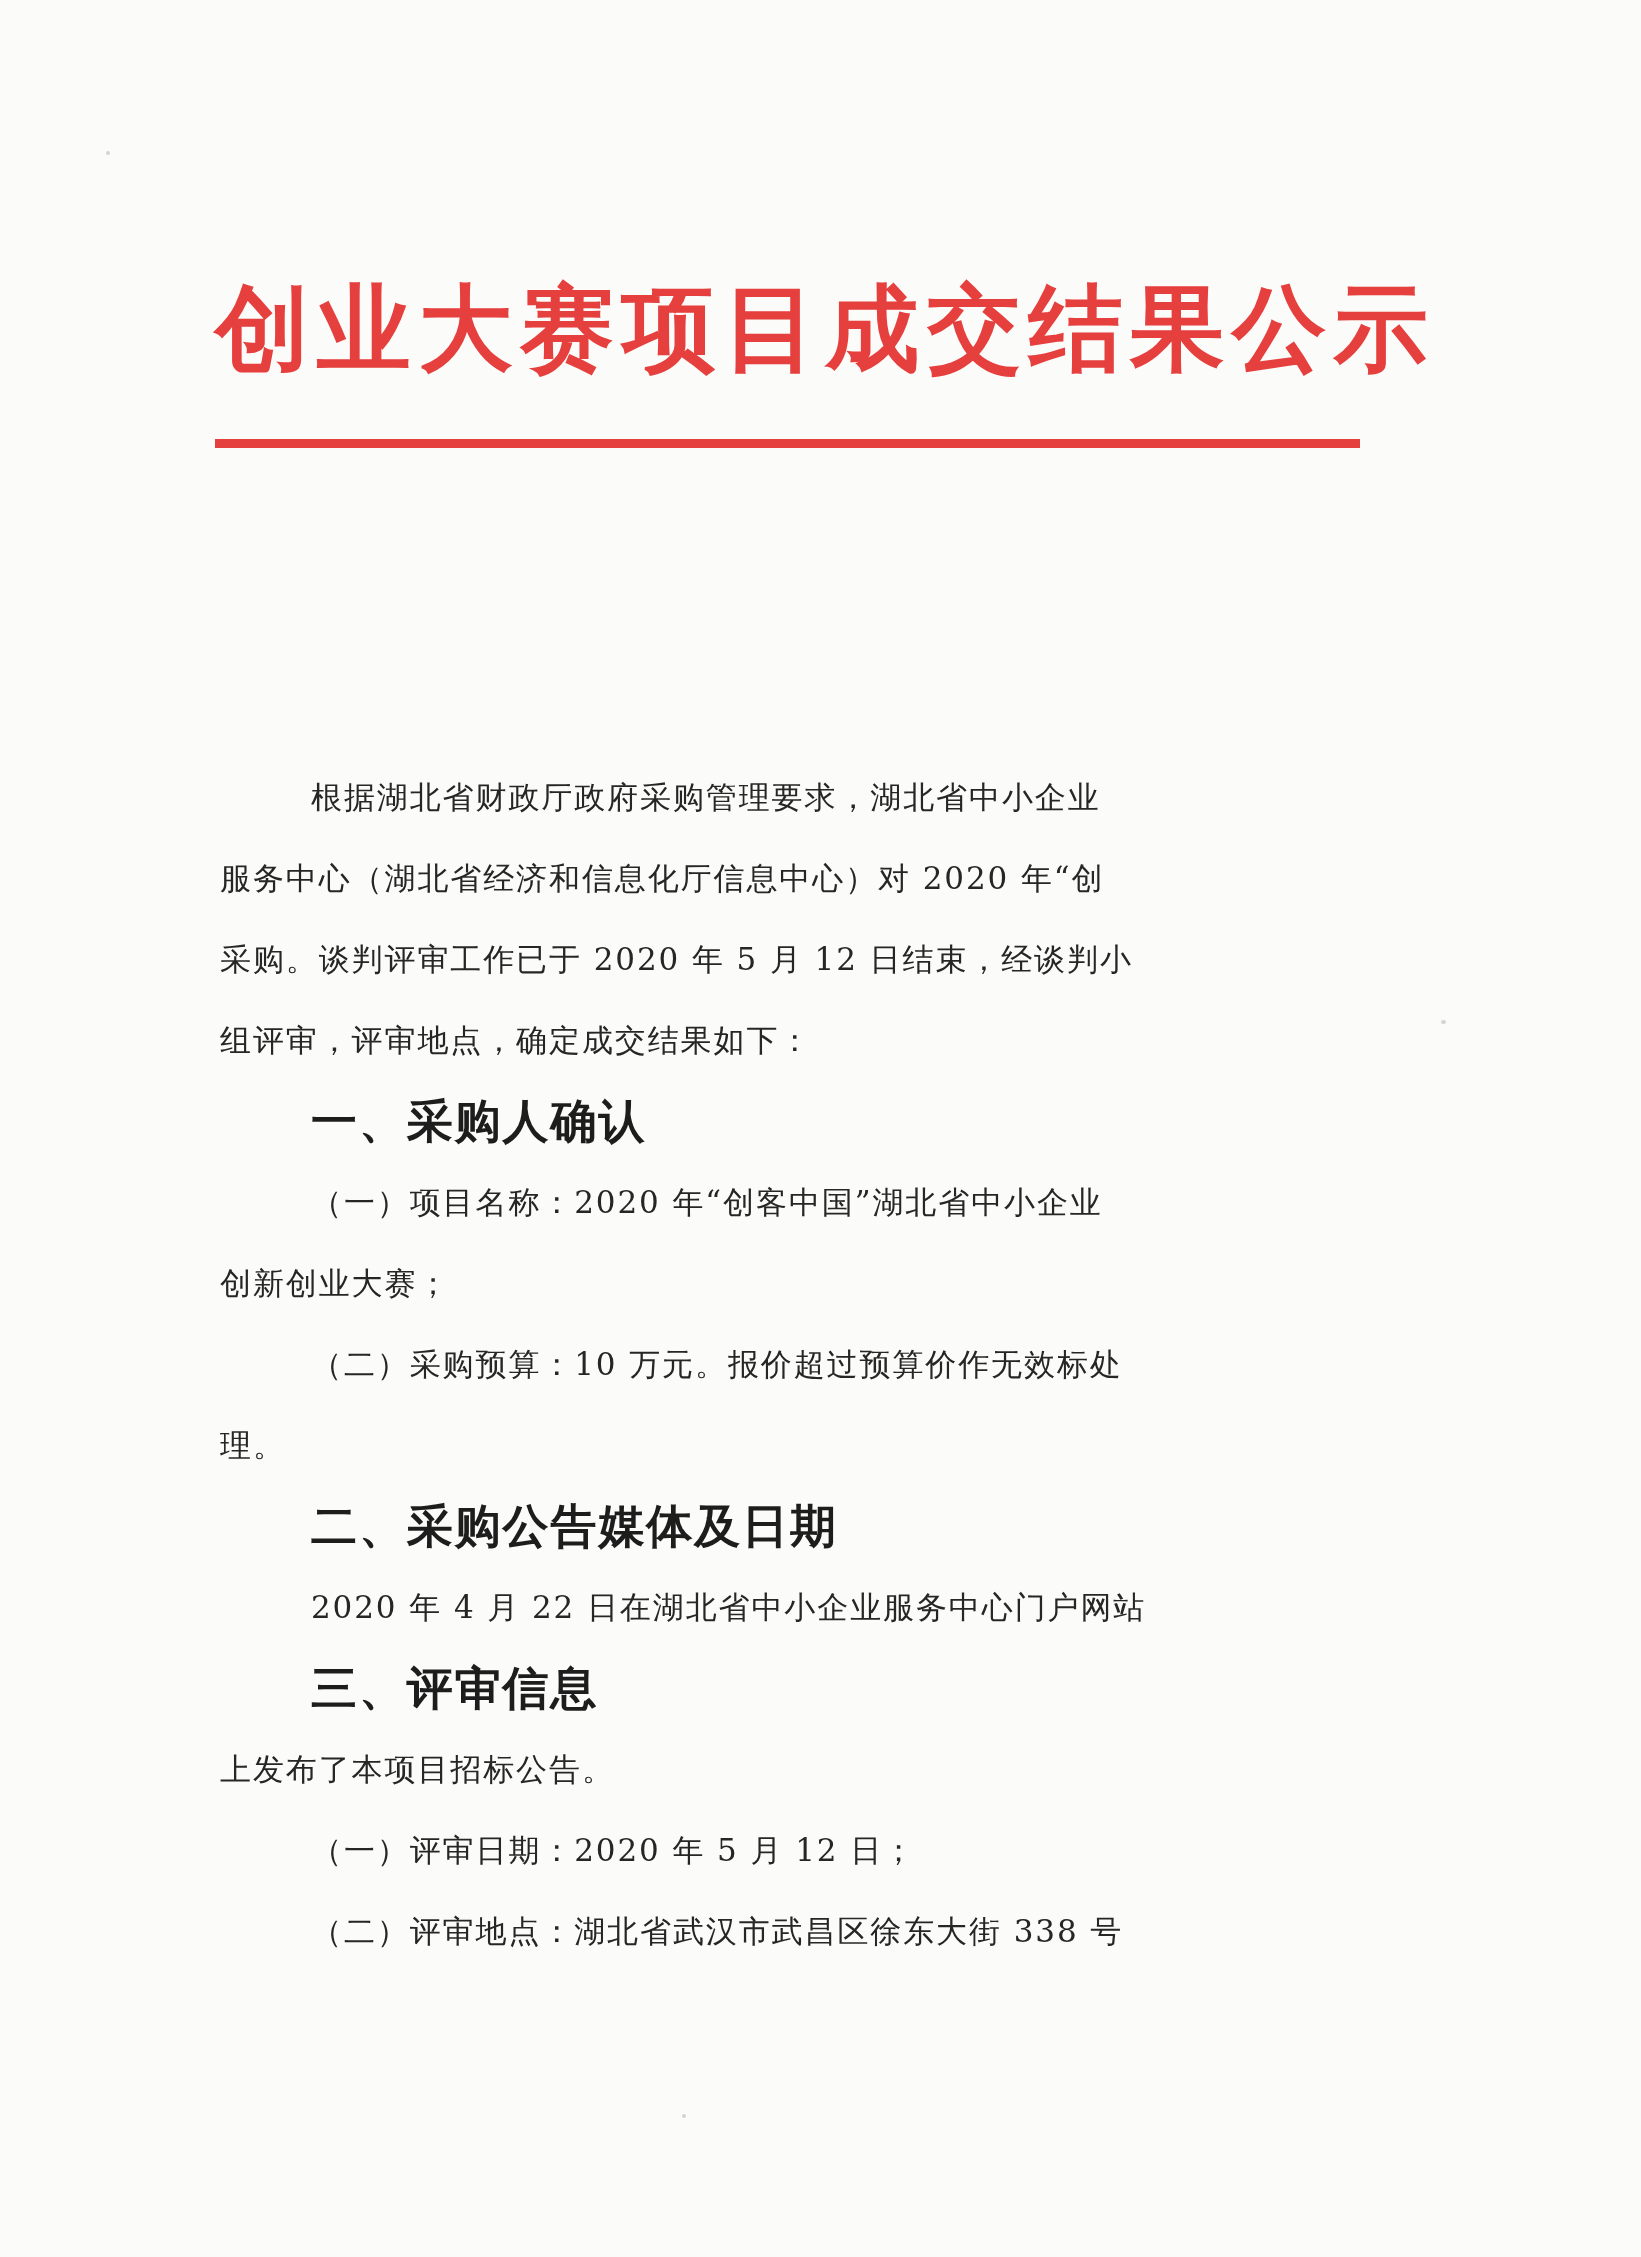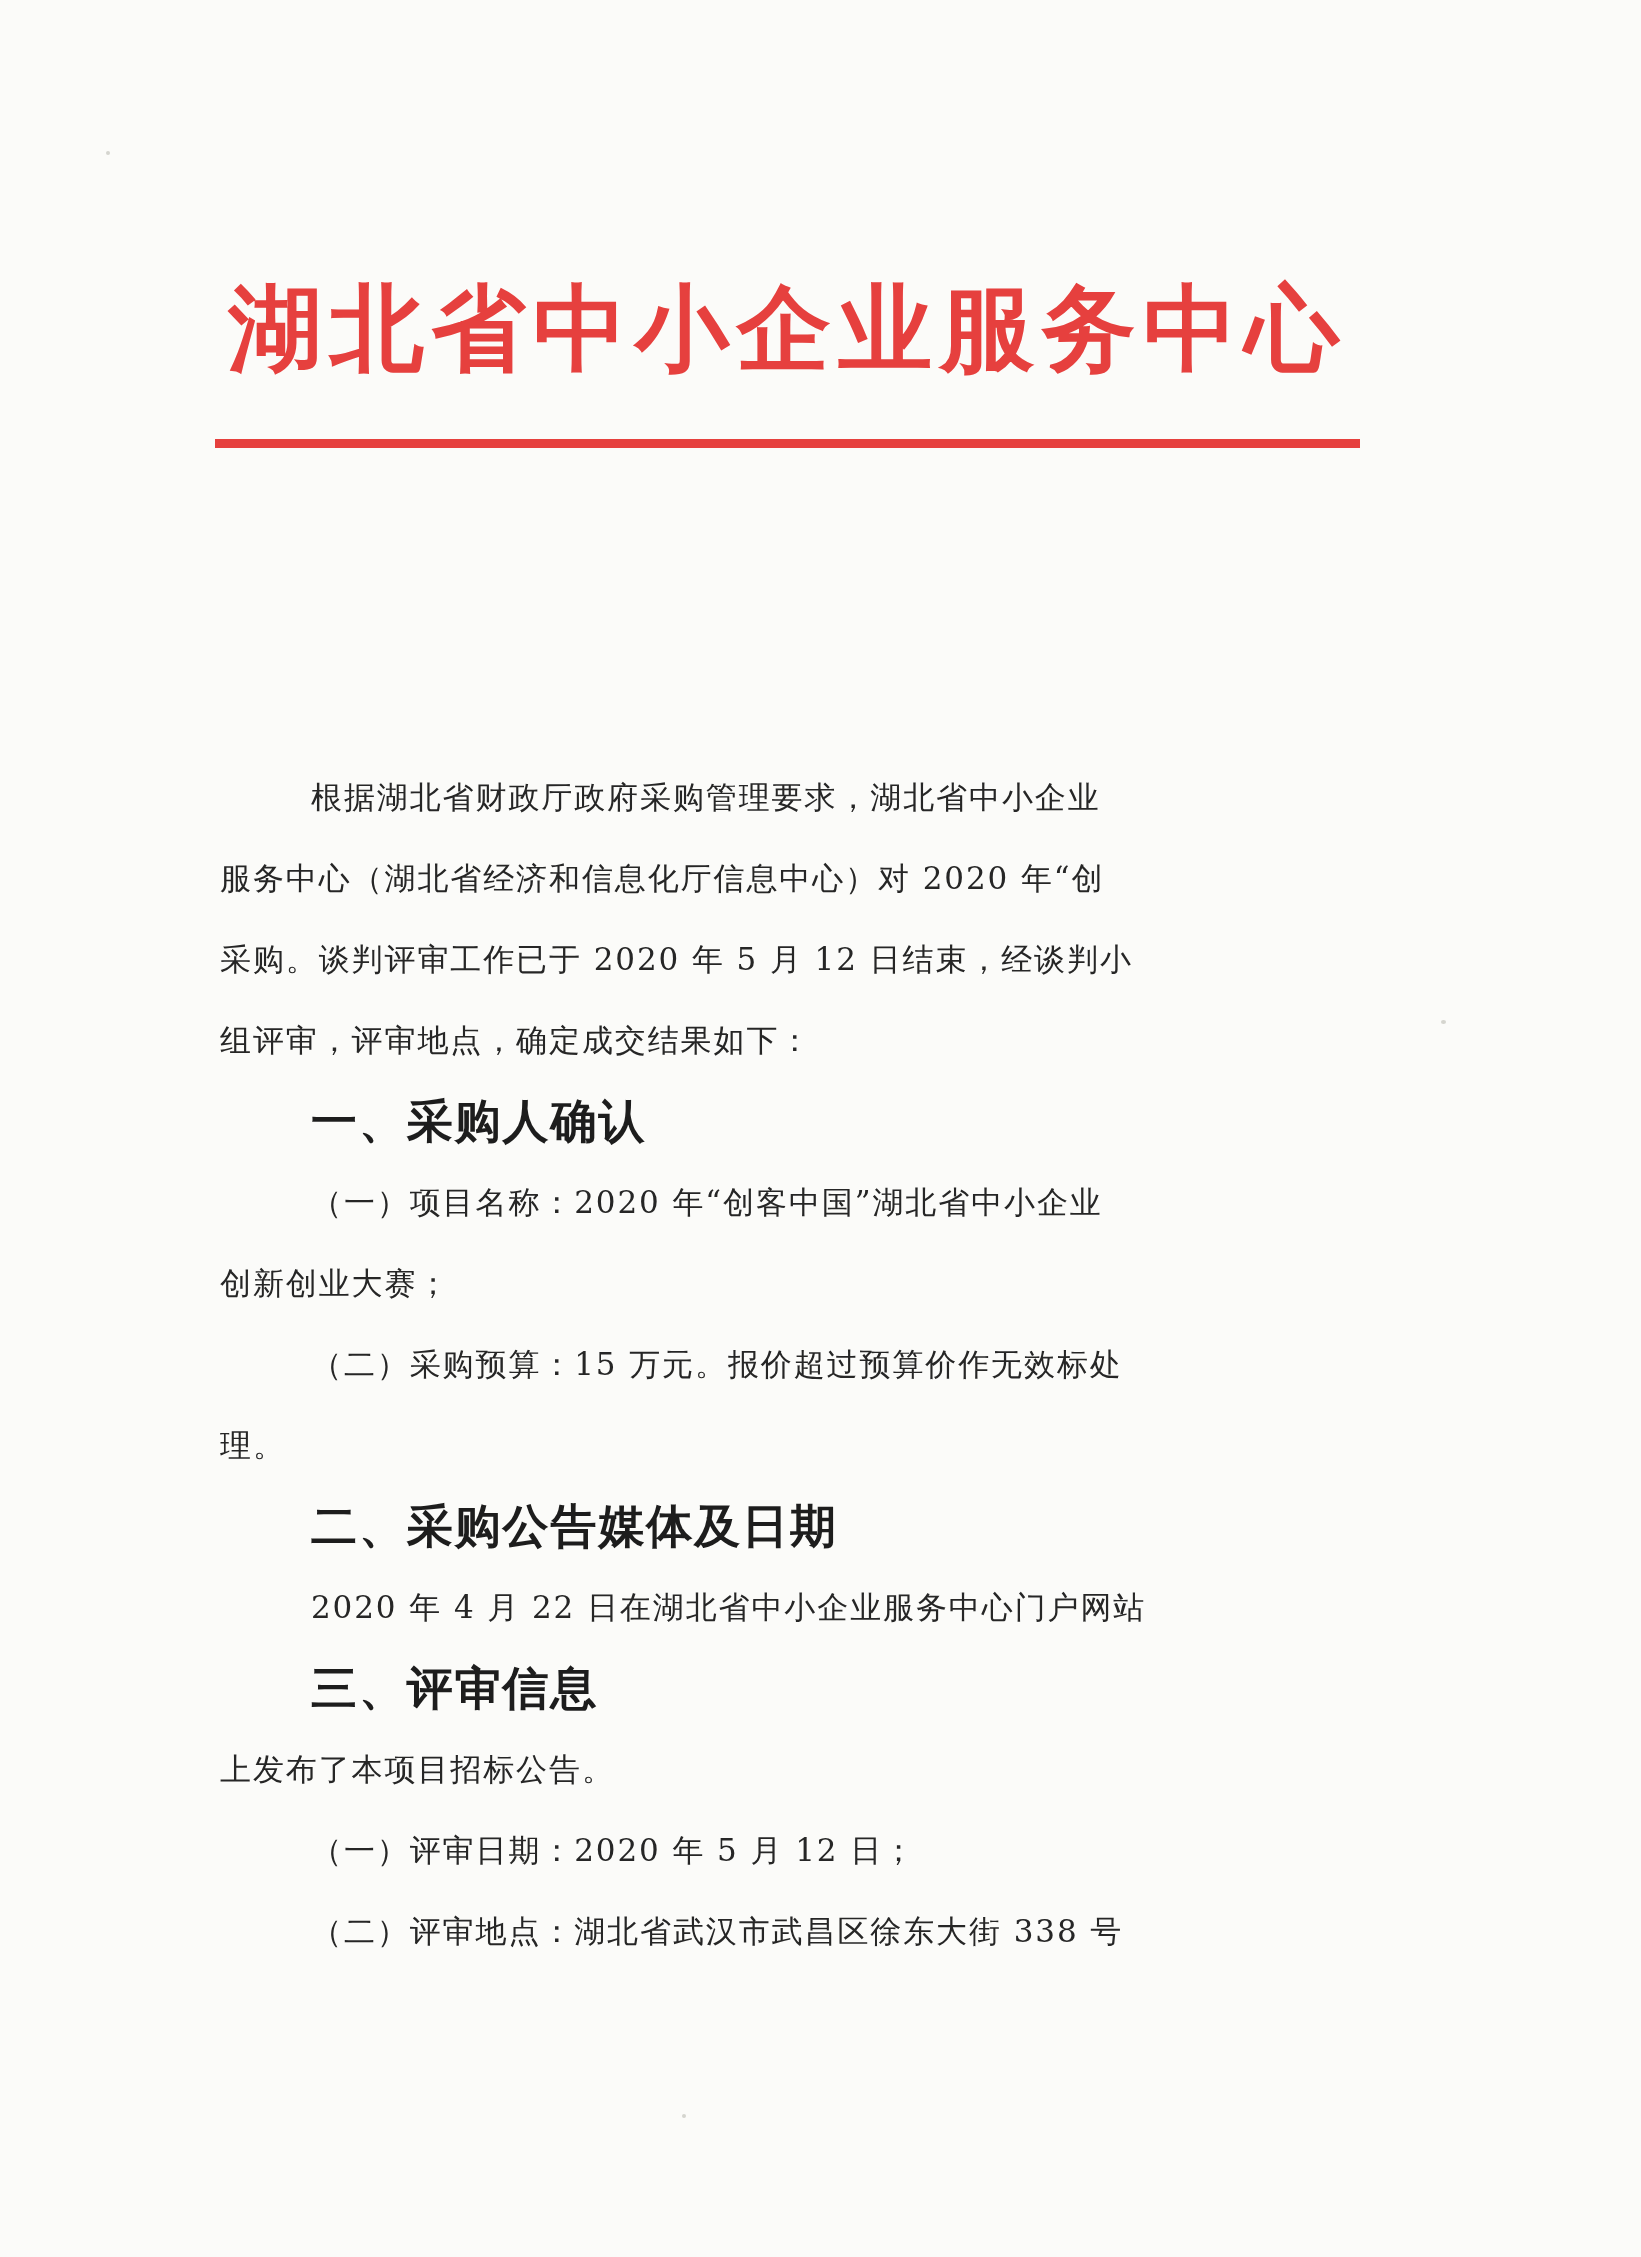--- a/index.html
+++ b/index.html
@@ -97,34 +97,34 @@
   .speck.s1 { top: 151px; left: 106px; width: 3.9px; height: 3.9px; }
   .speck.s2 { top: 1020px; left: 1441px; width: 4.8px; height: 3.9px; }
   .speck.s3 { top: 2114px; left: 682px; width: 3.9px; height: 3.9px; }
 </style>
 </head>
 <body>
 
 <div class="page">
 
   <header>
-    <div class="letterhead-title">湖北省中小企业服务中心</div>
+    <div class="letterhead-title">创业大赛项目成交结果公示</div>
     <div class="letterhead-rule"></div>
   </header>
 
 
   <main class="body-text">
     <div class="line indent">根据湖北省财政厅政府采购管理要求，湖北省中小企业</div>
     <div class="line">服务中心（湖北省经济和信息化厅信息中心）对 2020 年“创</div>
     <div class="line">采购。谈判评审工作已于 2020 年 5 月 12 日结束，经谈判小</div>
     <div class="line">组评审，评审地点，确定成交结果如下：</div>
     <div class="line indent heading">一、采购人确认</div>
     <div class="line indent">（一）项目名称：2020 年“创客中国”湖北省中小企业</div>
     <div class="line">创新创业大赛；</div>
-    <div class="line indent">（二）采购预算：15 万元。报价超过预算价作无效标处</div>
+    <div class="line indent">（二）采购预算：10 万元。报价超过预算价作无效标处</div>
     <div class="line">理。</div>
     <div class="line indent heading">二、采购公告媒体及日期</div>
     <div class="line indent">2020 年 4 月 22 日在湖北省中小企业服务中心门户网站</div>
     <div class="line indent heading">三、评审信息</div>
     <div class="line">上发布了本项目招标公告。</div>
     <div class="line indent">（一）评审日期：2020 年 5 月 12 日；</div>
     <div class="line indent">（二）评审地点：湖北省武汉市武昌区徐东大街 338 号</div>
   </main>
 
   <div class="speck s1"></div>

